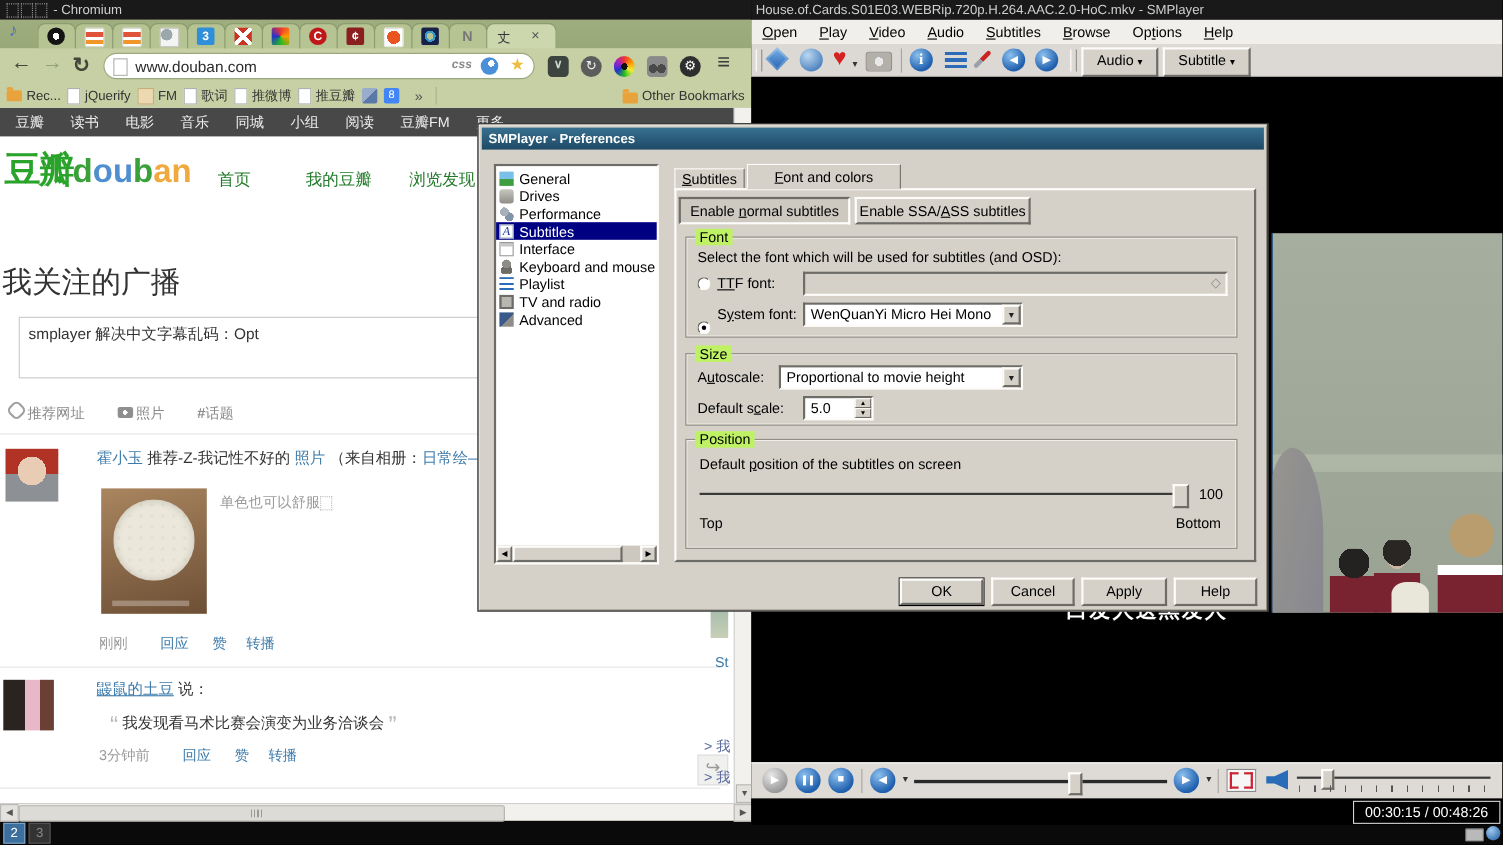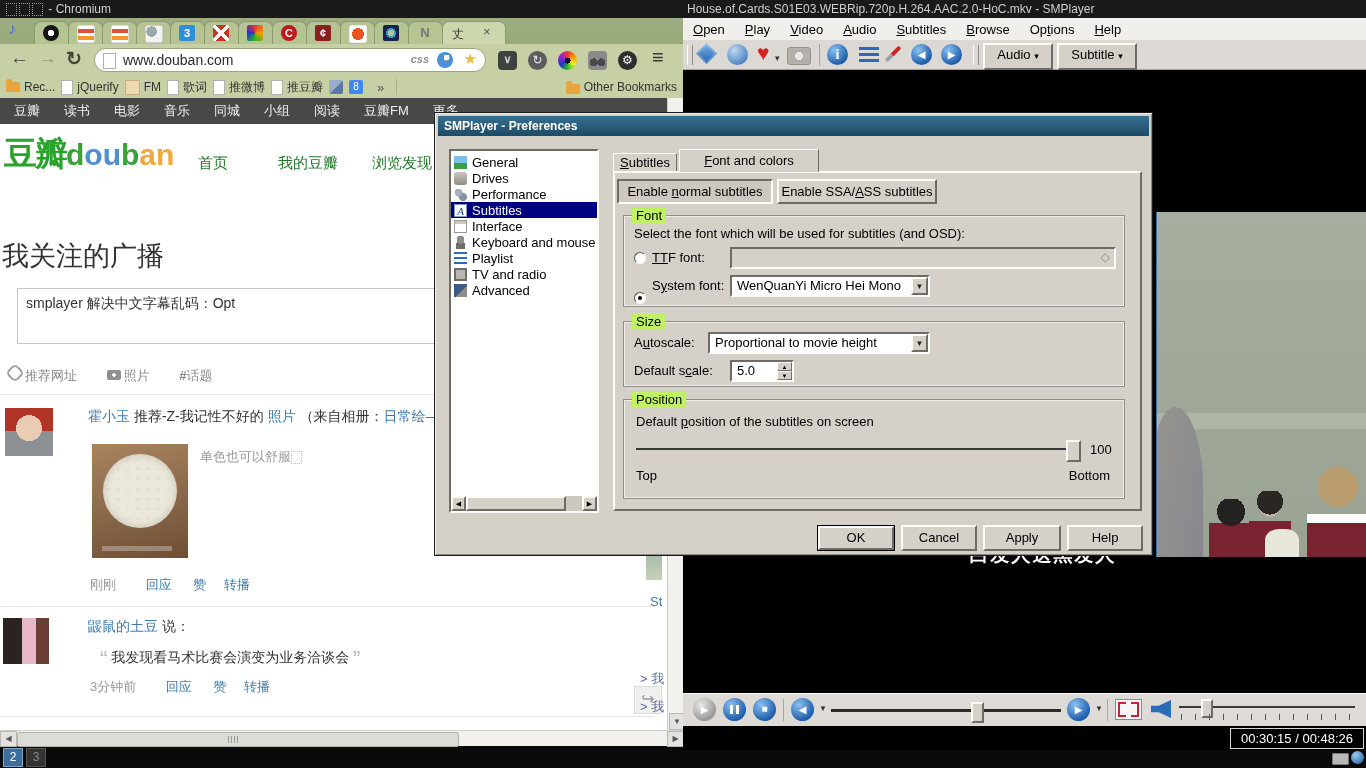--- a/index.html
+++ b/index.html
@@ -229,21 +229,21 @@
       <div class="abs" style="left:90px;top:478px;font-size:13px;">
         <span class="gray">刚刚</span>
         <span class="dlink" style="margin-left:26px;">回应</span>
         <span class="dlink" style="margin-left:18px;">赞</span>
         <span class="dlink" style="margin-left:14px;">转播</span>
       </div>
       <div class="divider" style="top:508px;"></div>
 
       <div class="abs" style="left:3px;top:520px;width:46px;height:46px;background:linear-gradient(90deg,#2a2320 42%,#e8b8c8 42% 72%,#6a4034 72%);"></div>
       <div class="abs nowrap" style="left:88px;top:520px;font-size:14px;color:#333;">
-        <span class="dlink" style="">鼹鼠的土豆</span>
+        <span class="dlink" style="text-decoration:underline;">鼹鼠的土豆</span>
         <span>说：</span>
       </div>
       <div class="abs nowrap" style="left:100px;top:548px;font-size:14px;color:#333;">
         <span style="font-size:22px;color:#b8b8b8;vertical-align:-4px;">“</span>
         <span>我发现看马术比赛会演变为业务洽谈会</span>
         <span style="font-size:22px;color:#b8b8b8;vertical-align:-4px;">”</span>
       </div>
       <div class="abs" style="left:90px;top:580px;font-size:13px;">
         <span class="gray">3分钟前</span>
         <span class="dlink" style="margin-left:26px;">回应</span>

